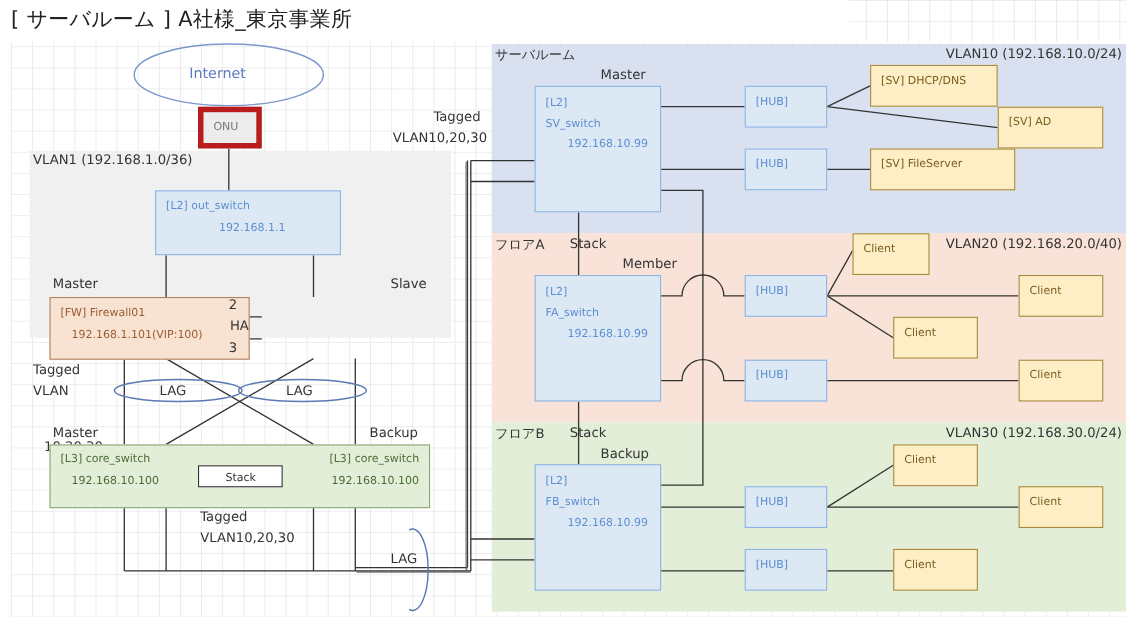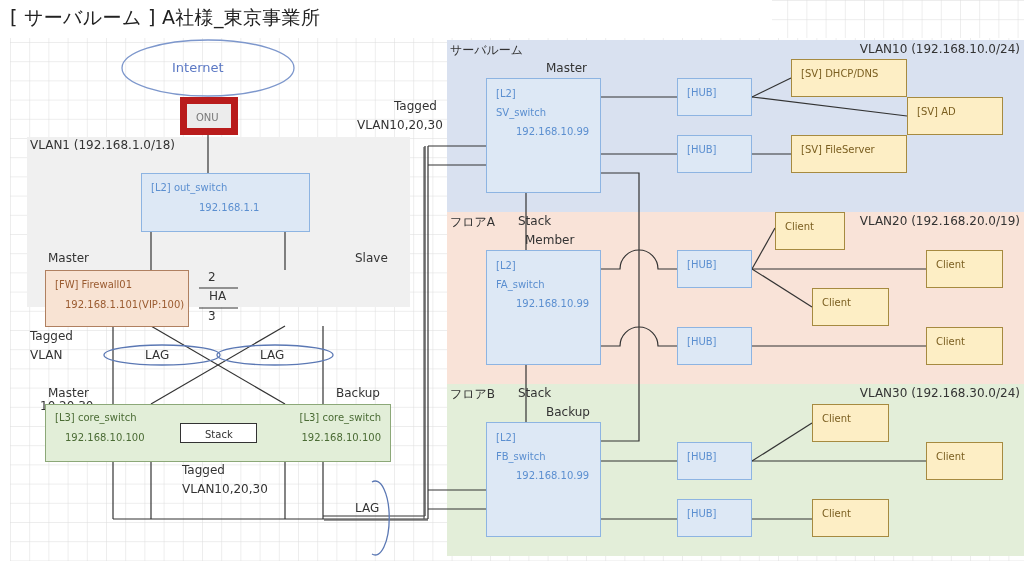--- a/index.html
+++ b/index.html
@@ -12,21 +12,21 @@
   .box { position:absolute; box-sizing:border-box; }
   .box .t { position:absolute; font-size:10px; white-space:nowrap; }
   .sw { background:#dde8f5; border:1px solid #8db4e2; }
   .sw .t { color:#5b8fd0; }
   .fw { background:#f8e3d3; border:1px solid #b08060; }
   .fw .t { color:#9a5b30; }
   .core { background:#e2eed8; border:1px solid #8ca878; }
   .core .t { color:#4a6b34; }
   .sv { background:#fdeec5; border:1px solid #a68a40; }
   .sv .t { color:#7a5e20; }
-  .onu { background:#ececec; border:7px solid #b91c1c; }
+  .onu { background:#ececec; border:5px solid #b91c1c; }
   .onu .t { color:#777; }
   .stackbox { background:#fff; border:1px solid #333; }
   .stackbox .t { color:#333; font-size:10px; }
   svg.lines { position:absolute; left:0; top:0; }
 </style>
 </head>
 <body>
 
 <div id="stage">
 
@@ -130,31 +130,31 @@
 
   <div class="lbl" style="left:172px;top:60px;font-size:13px;color:#5b78c4;">Internet</div>
 
   <div class="box onu" style="left:180px;top:97px;width:58px;height:38px;">
     <span class="t" style="left:9px;top:8px;">ONU</span>
   </div>
 
   <div class="lbl" style="left:394px;top:99px;">Tagged</div>
   <div class="lbl" style="left:357px;top:118px;">VLAN10,20,30</div>
 
-  <div class="lbl" style="left:30px;top:138px;">VLAN1 (192.168.1.0/18)</div>
+  <div class="lbl" style="left:30px;top:138px;">VLAN1 (192.168.1.0/36)</div>
 
   <div class="box sw" style="left:141px;top:173px;width:169px;height:59px;">
     <span class="t" style="left:9px;top:8px;">[L2] out_switch</span>
     <span class="t" style="left:29px;top:28px;margin-left:28px;">192.168.1.1</span>
   </div>
 
   <div class="lbl" style="left:48px;top:251px;">Master</div>
   <div class="lbl" style="left:355px;top:251px;">Slave</div>
 
-  <div class="box fw" style="left:45px;top:270px;width:144px;height:57px;">
+  <div class="box fw" style="left:45px;top:270px;width:182px;height:57px;">
     <span class="t" style="left:9px;top:8px;">[FW] Firewall01</span>
     <span class="t" style="left:19px;top:28px;text-align:center;">192.168.1.101(VIP:100)</span>
   </div>
   <div class="lbl" style="left:208px;top:270px;">2</div>
   <div class="lbl" style="left:209px;top:289px;">HA</div>
   <div class="lbl" style="left:208px;top:309px;">3</div>
 
   <div class="lbl" style="left:30px;top:329px;">Tagged</div>
   <div class="lbl" style="left:30px;top:348px;">VLAN</div>
   <div class="lbl" style="left:40px;top:367px;margin-top:32px;">10,20,30</div>
@@ -192,28 +192,28 @@
   </div>
   <div class="box sw" style="left:677px;top:135px;width:75px;height:38px;">
     <span class="t" style="left:9px;top:8px;">[HUB]</span>
   </div>
   <div class="box sv" style="left:791px;top:59px;width:116px;height:38px;">
     <span class="t" style="left:9px;top:8px;">[SV] DHCP/DNS</span>
   </div>
   <div class="box sv" style="left:907px;top:97px;width:96px;height:38px;">
     <span class="t" style="left:9px;top:8px;">[SV] AD</span>
   </div>
-  <div class="box sv" style="left:791px;top:135px;width:116px;height:38px;">
+  <div class="box sv" style="left:791px;top:135px;width:132px;height:38px;">
     <span class="t" style="left:9px;top:8px;">[SV] FileServer</span>
   </div>
 
   <div class="zone-lbl" style="left:450px;top:214px;">フロアA</div>
   <div class="zone-lbl" style="left:518px;top:214px;">Stack</div>
-  <div class="zone-lbl" style="right:4px;top:214px;">VLAN20 (192.168.20.0/19)</div>
-  <div class="lbl" style="left:525px;top:233px;">Member</div>
+  <div class="zone-lbl" style="right:4px;top:214px;">VLAN20 (192.168.20.0/40)</div>
+  <div class="lbl" style="left:566px;top:233px;">Member</div>
   <div class="box sw" style="left:486px;top:250px;width:115px;height:115px;">
     <span class="t" style="left:9px;top:9px;">[L2]</span>
     <span class="t" style="left:9px;top:28px;">FA_switch</span>
     <span class="t" style="left:29px;top:47px;">192.168.10.99</span>
   </div>
   <div class="box sw" style="left:677px;top:250px;width:75px;height:38px;">
     <span class="t" style="left:9px;top:8px;">[HUB]</span>
   </div>
   <div class="box sw" style="left:677px;top:327px;width:75px;height:38px;">
     <span class="t" style="left:9px;top:8px;">[HUB]</span>

